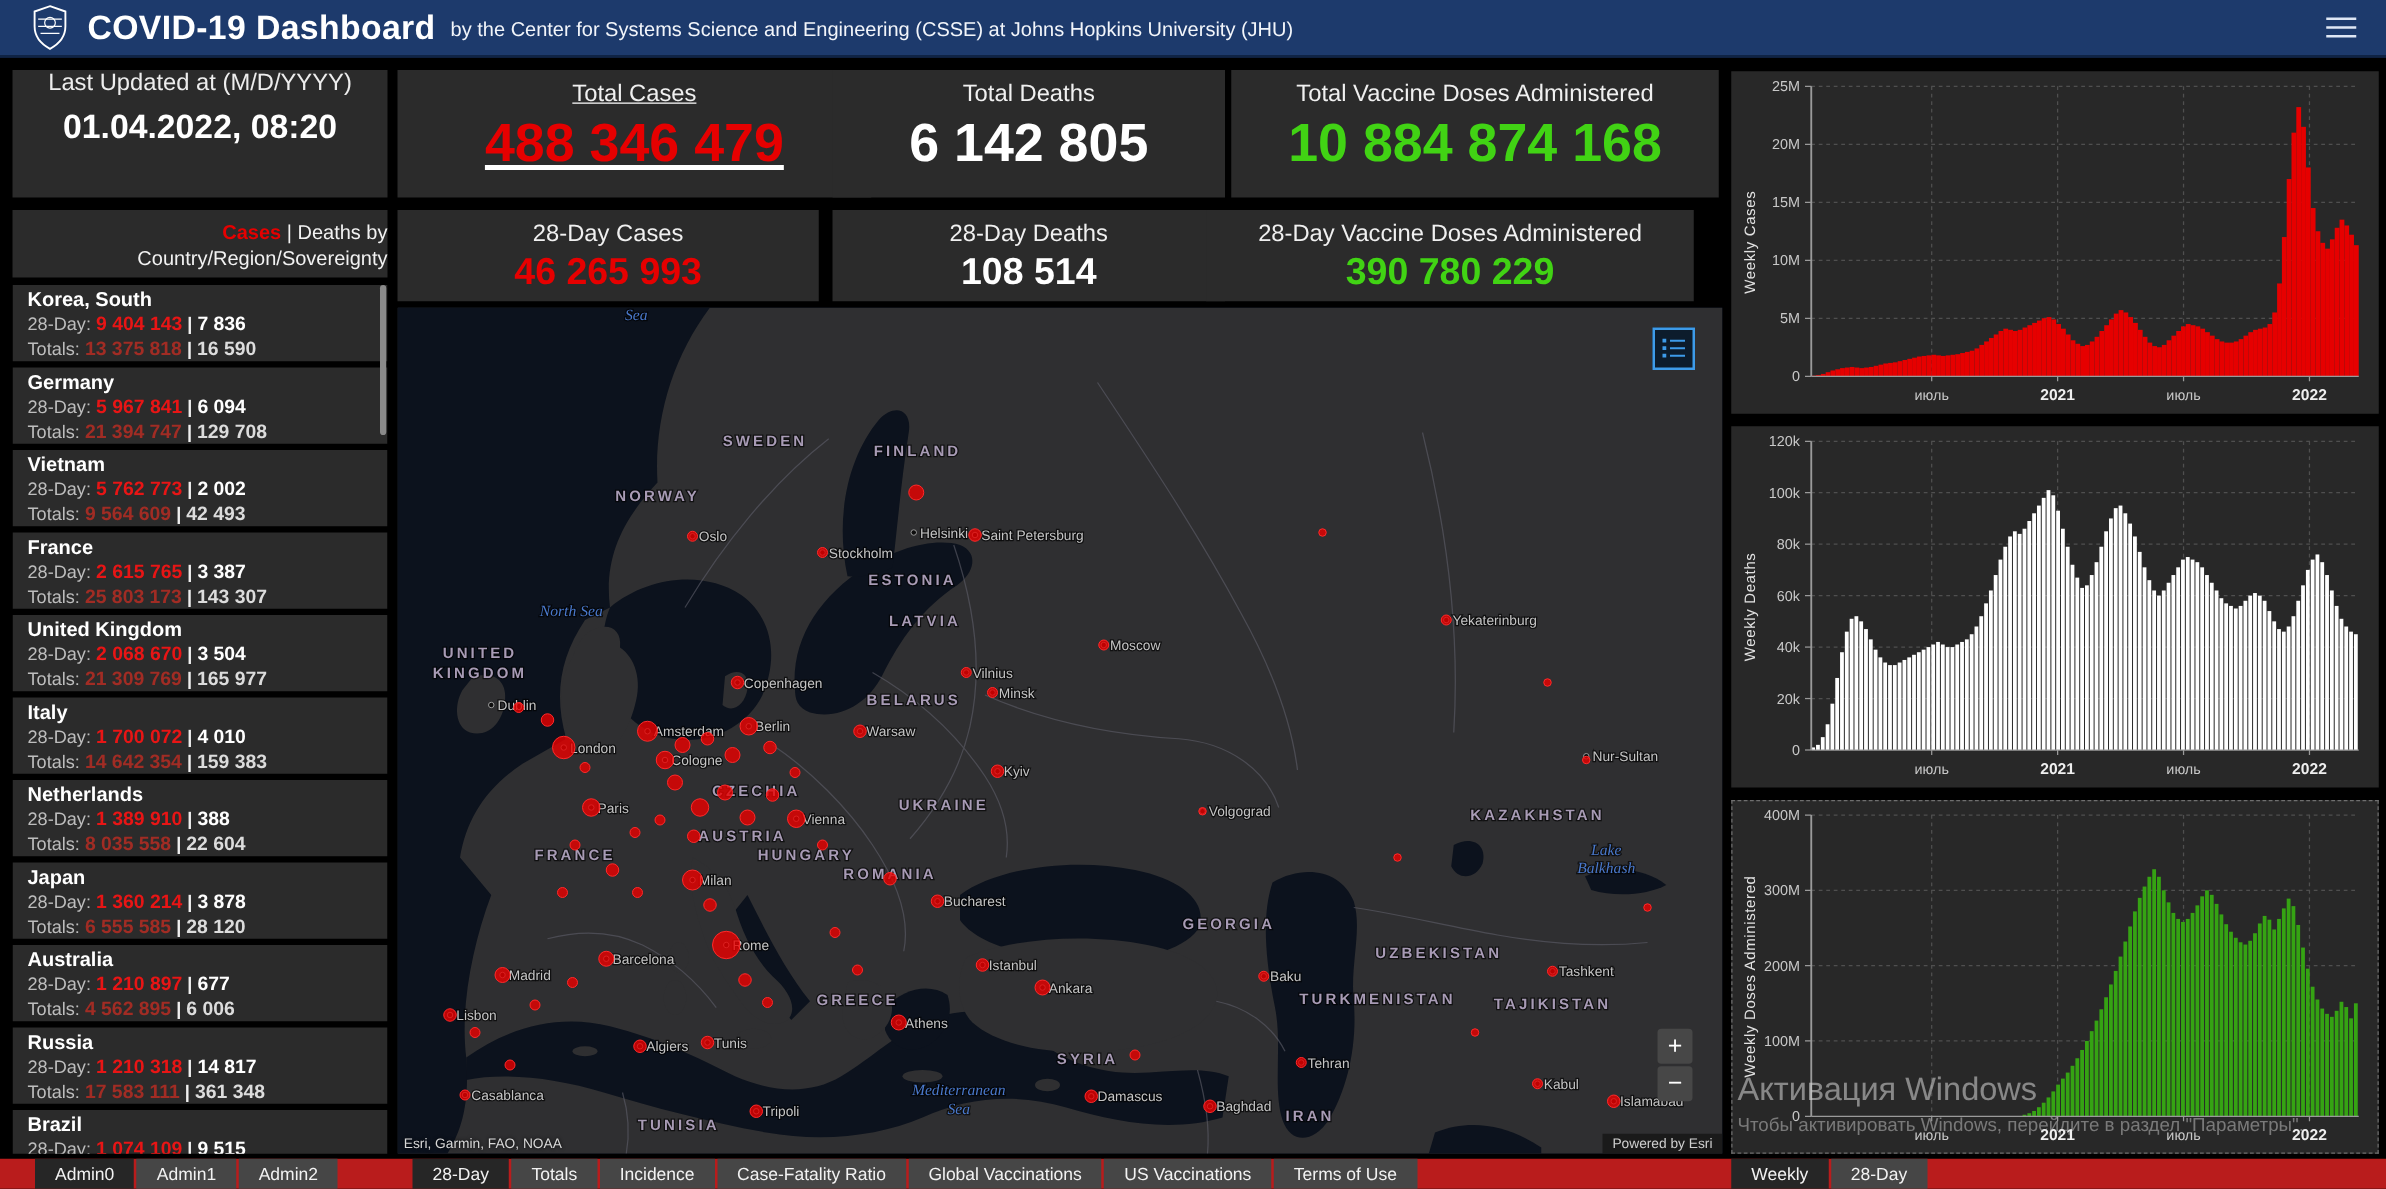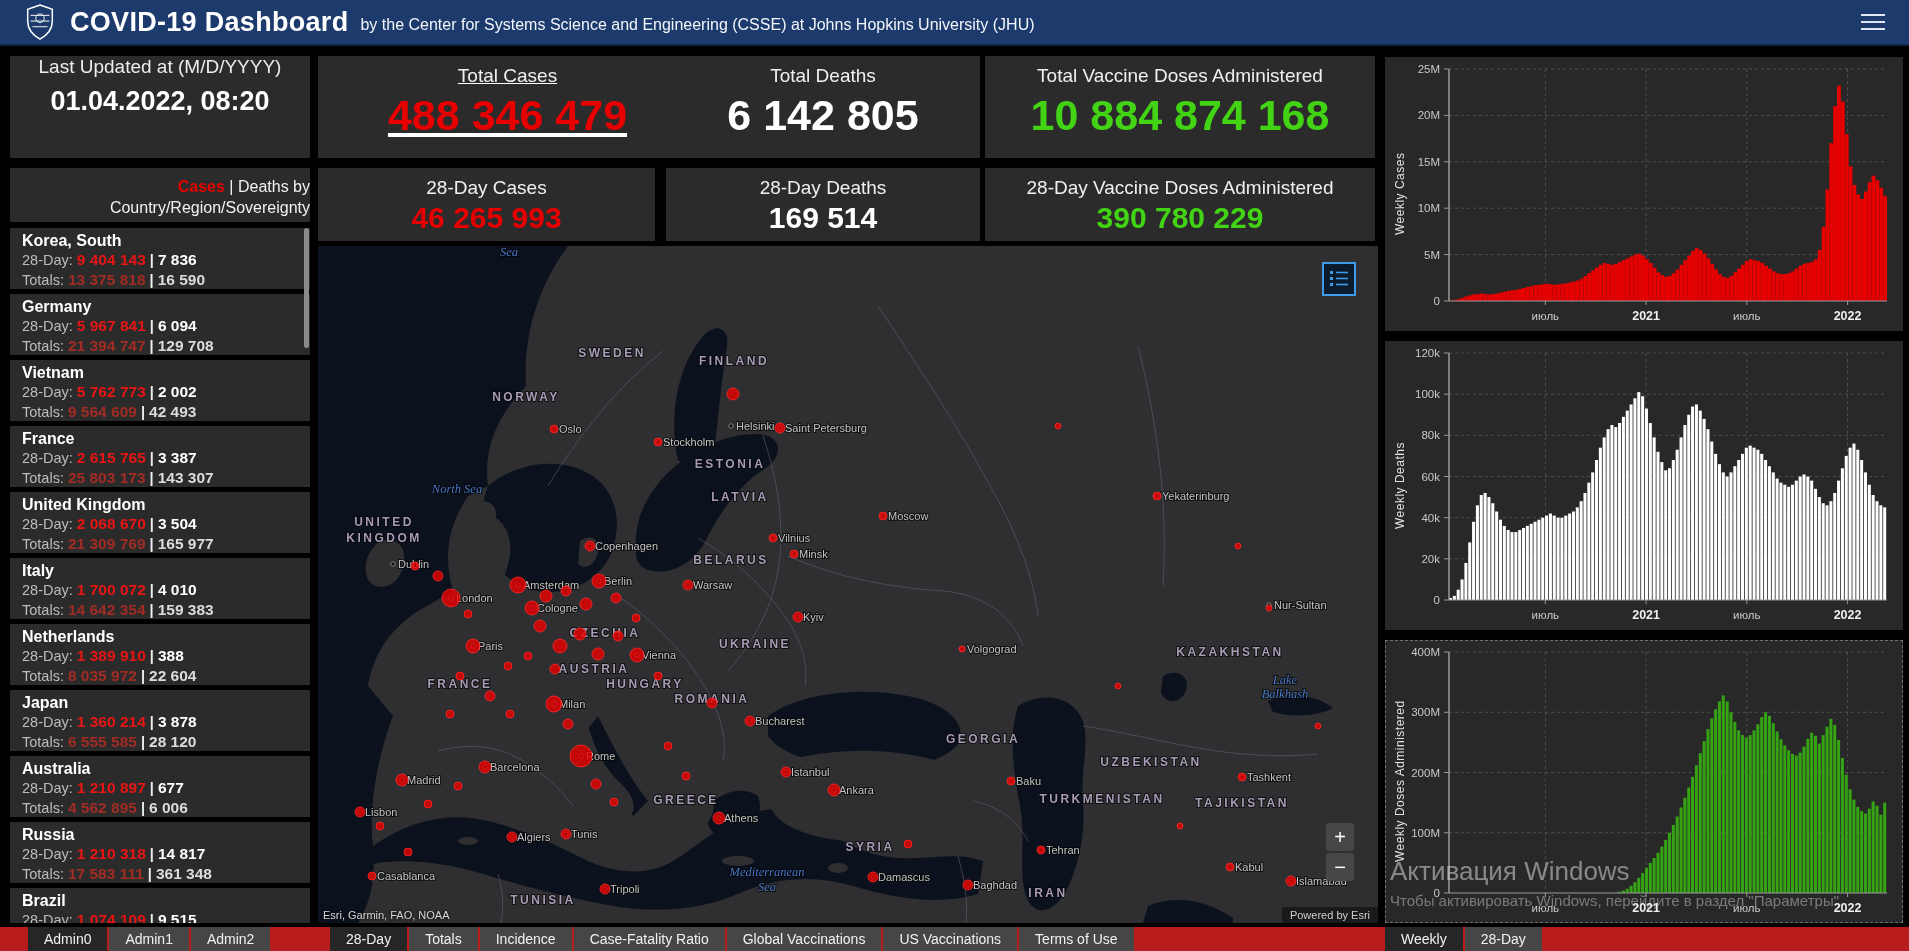--- a/index.html
+++ b/index.html
@@ -143,21 +143,21 @@
       <div class="c-line"><span>Totals: </span><b class="n-dred">21 309 769</b><span class="sep"> | </span><b class="n-gry">165 977</b></div>
     </div>
     <div class="c-row">
       <div class="c-name">Italy</div>
       <div class="c-line"><span>28-Day: </span><b class="n-red">1 700 072</b><span class="sep"> | </span><b class="n-wht">4 010</b></div>
       <div class="c-line"><span>Totals: </span><b class="n-dred">14 642 354</b><span class="sep"> | </span><b class="n-gry">159 383</b></div>
     </div>
     <div class="c-row">
       <div class="c-name">Netherlands</div>
       <div class="c-line"><span>28-Day: </span><b class="n-red">1 389 910</b><span class="sep"> | </span><b class="n-wht">388</b></div>
-      <div class="c-line"><span>Totals: </span><b class="n-dred">8 035 972</b><span class="sep"> | </span><b class="n-gry">22 604</b></div>
+      <div class="c-line"><span>Totals: </span><b class="n-dred">8 035 558</b><span class="sep"> | </span><b class="n-gry">22 604</b></div>
     </div>
     <div class="c-row">
       <div class="c-name">Japan</div>
       <div class="c-line"><span>28-Day: </span><b class="n-red">1 360 214</b><span class="sep"> | </span><b class="n-wht">3 878</b></div>
       <div class="c-line"><span>Totals: </span><b class="n-dred">6 555 585</b><span class="sep"> | </span><b class="n-gry">28 120</b></div>
     </div>
     <div class="c-row">
       <div class="c-name">Australia</div>
       <div class="c-line"><span>28-Day: </span><b class="n-red">1 210 897</b><span class="sep"> | </span><b class="n-wht">677</b></div>
       <div class="c-line"><span>Totals: </span><b class="n-dred">4 562 895</b><span class="sep"> | </span><b class="n-gry">6 006</b></div>
@@ -186,23 +186,23 @@
   <div class="stat-label">Total Vaccine Doses Administered</div>
   <div class="stat-value v-lg c-green">10 884 874 168</div>
 </div>
 
 <div class="card" style="left:318px;top:168px;width:337px;height:73px;">
   <div class="stat-label">28-Day Cases</div>
   <div class="stat-value v-md c-red">46 265 993</div>
 </div>
 <div class="card" style="left:666px;top:168px;width:314px;height:73px;">
   <div class="stat-label">28-Day Deaths</div>
-  <div class="stat-value v-md c-white">169 514</div>
-</div>
-<div class="card" style="left:985px;top:168px;width:390px;height:73px;">
+  <div class="stat-value v-md c-white">108 514</div>
+</div>
+<div class="card" style="left:965px;top:168px;width:390px;height:73px;">
   <div class="stat-label">28-Day Vaccine Doses Administered</div>
   <div class="stat-value v-md c-green">390 780 229</div>
 </div>
 
 <div class="map">
   <svg id="map-svg" width="1060" height="677" viewBox="0 0 1060 677">
     <rect x="0" y="0" width="1060" height="677" fill="#2f2f31"></rect>
     <g fill="#0c121d">
       <path d="M0,0 L250,0 C220,40 205,90 208,140 C180,170 165,200 170,240 L150,250 C130,280 125,310 135,345 L100,365 C70,385 55,410 50,440 L75,470 C60,510 50,560 55,600 C58,640 50,660 40,677 L0,677 Z"></path>
       <path d="M170,240 C200,215 245,210 275,230 C300,248 305,280 292,310 C280,335 250,350 220,345 C190,340 168,315 165,285 C163,268 165,252 170,240 Z"></path>

